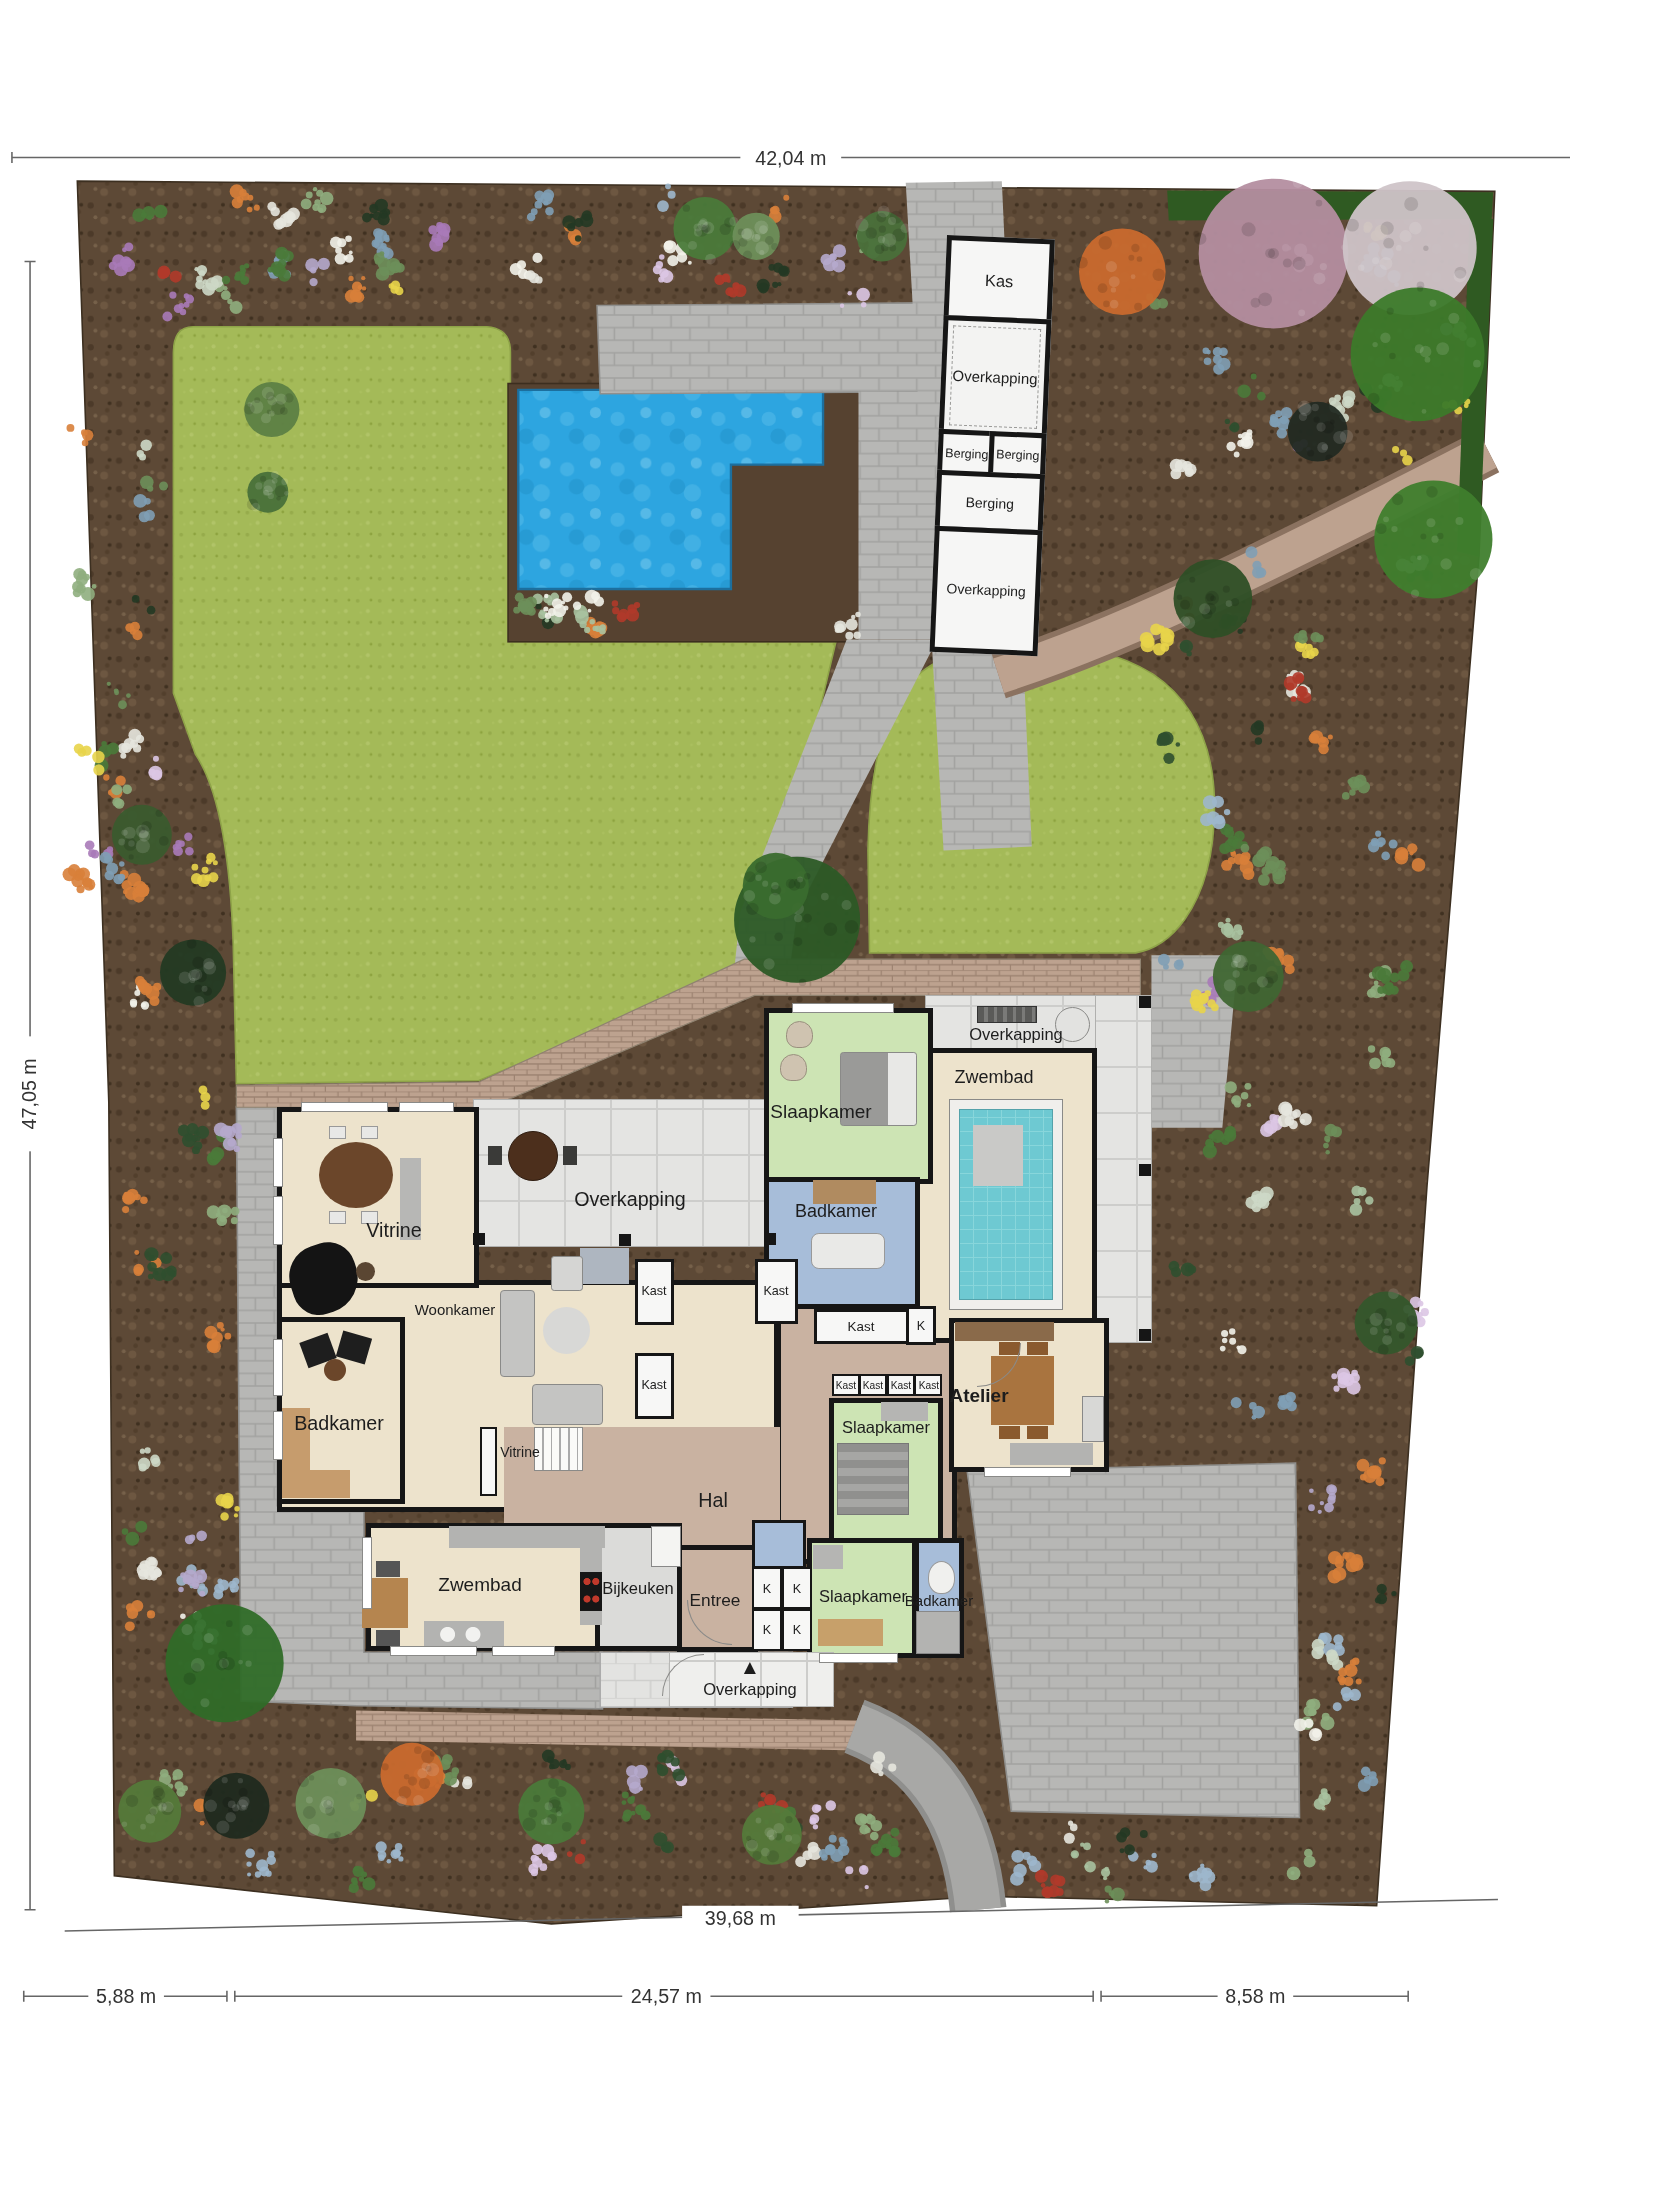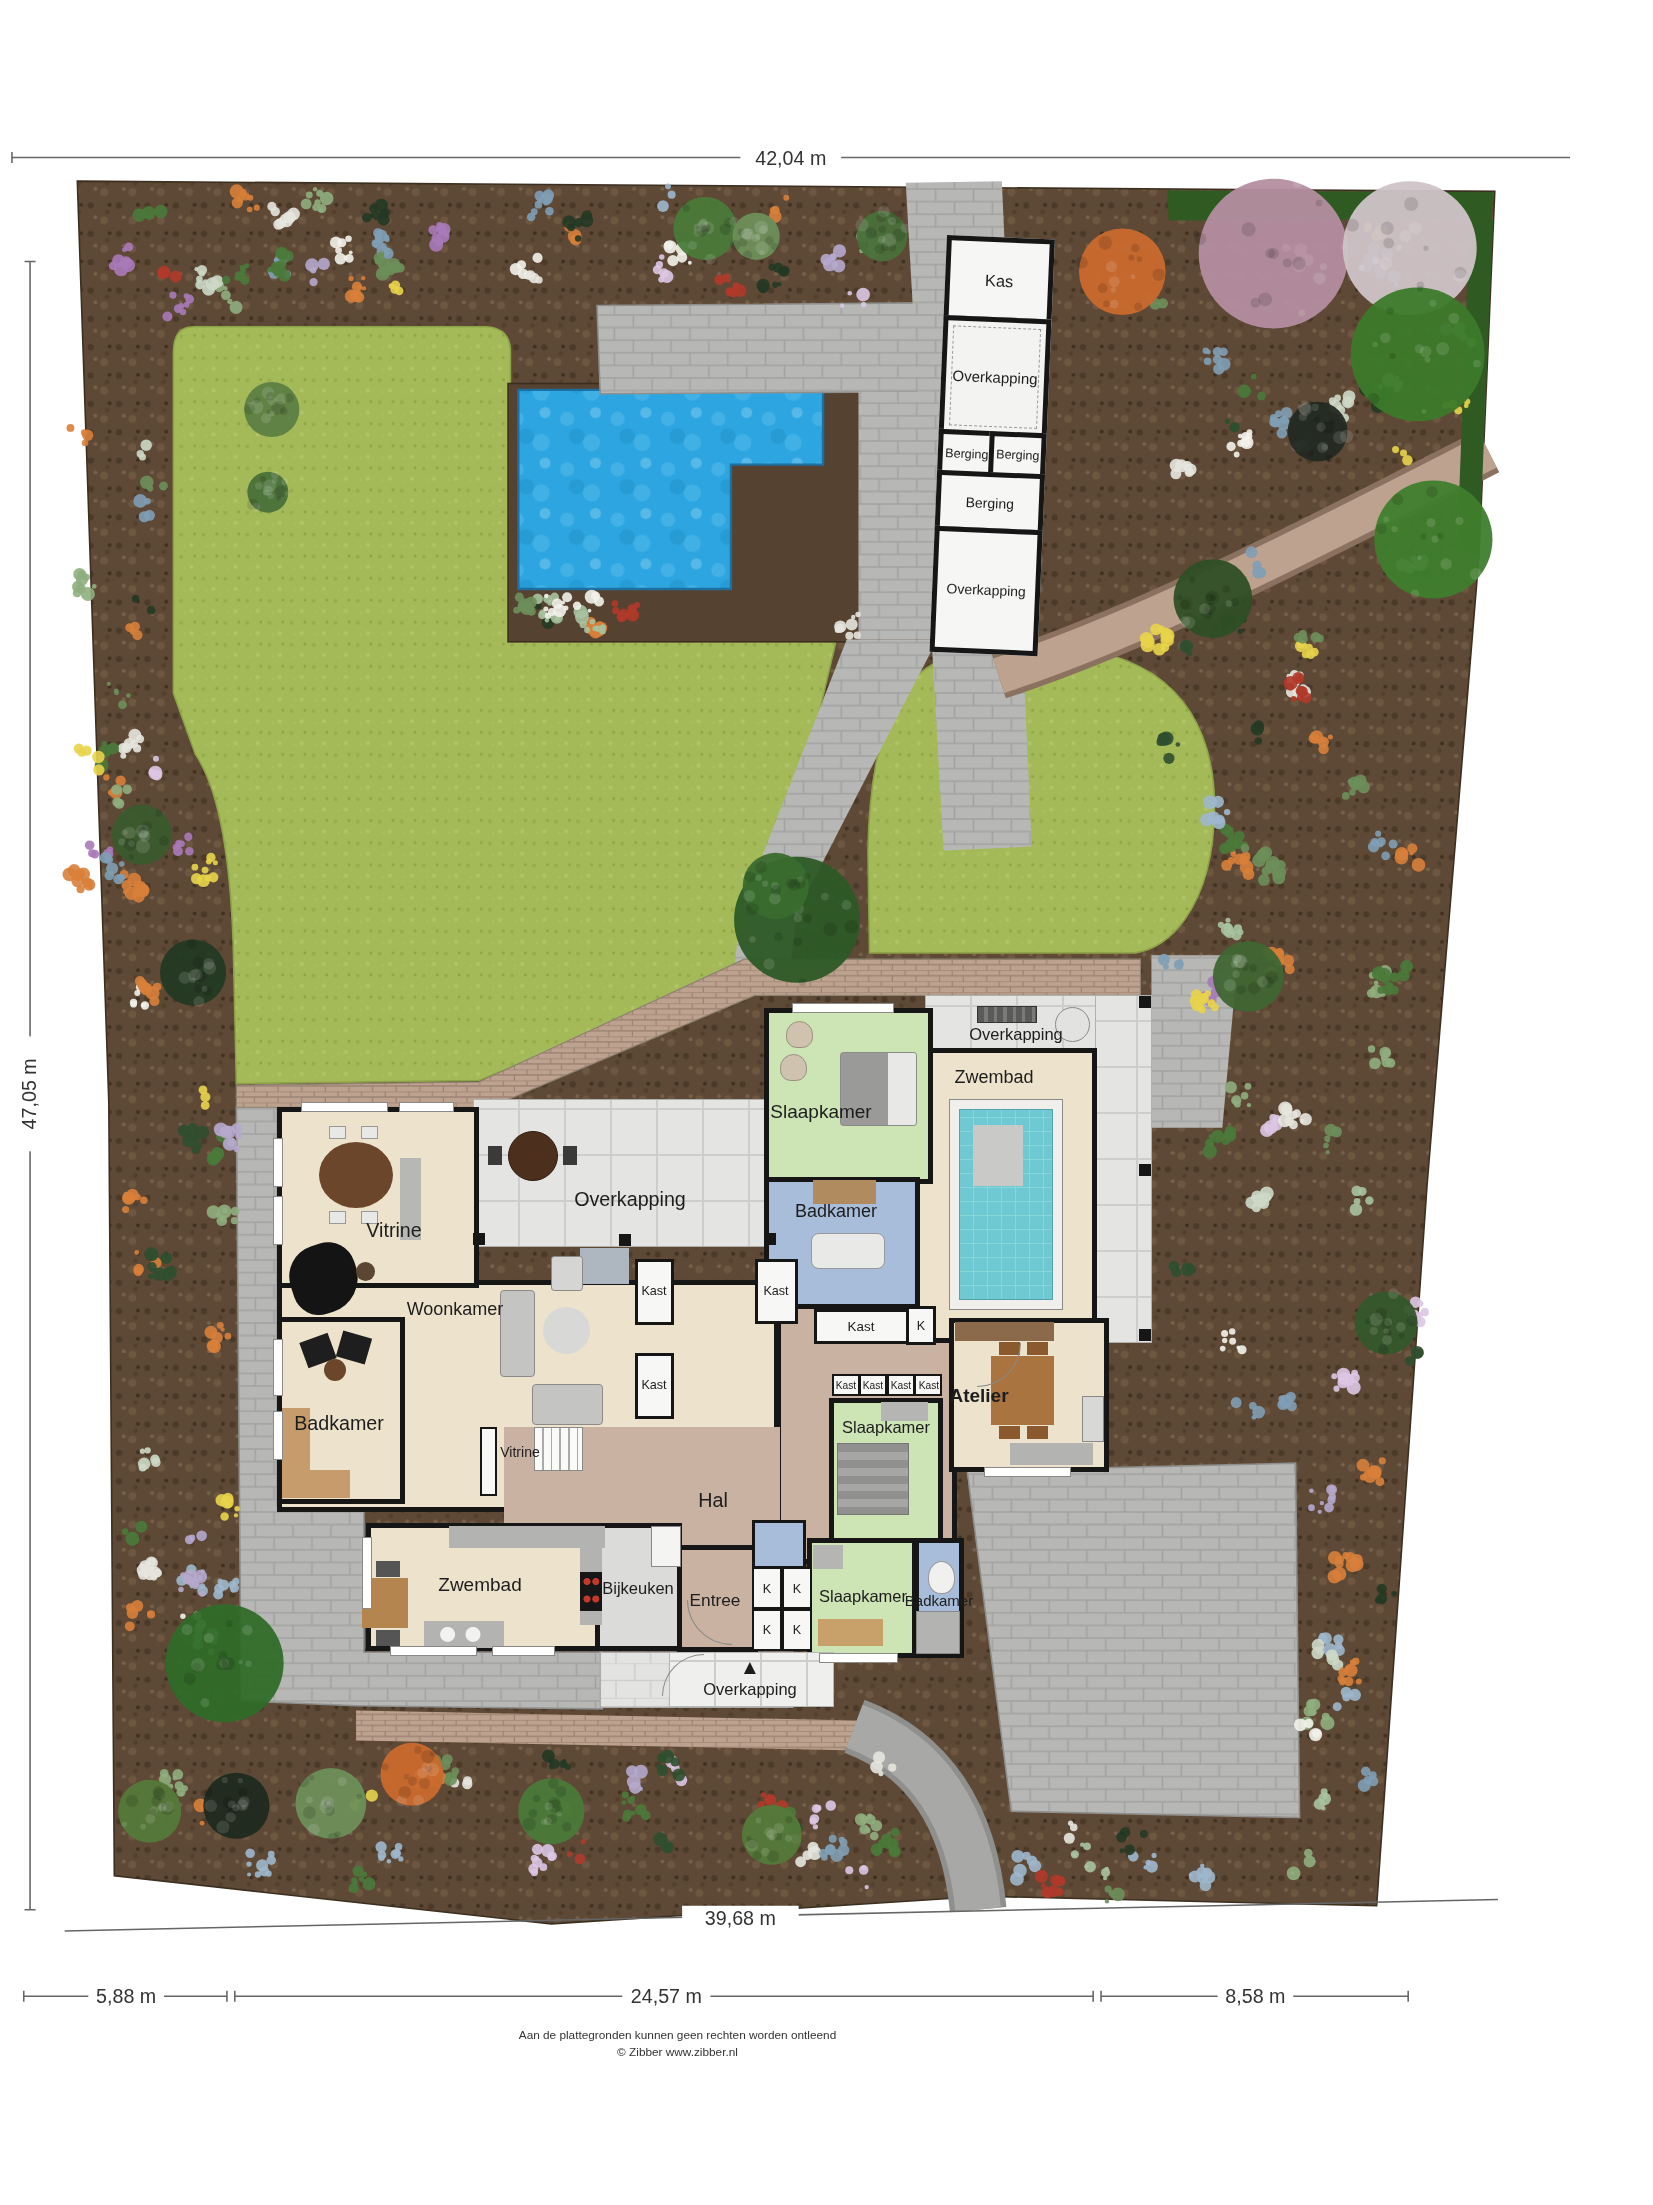--- a/index.html
+++ b/index.html
@@ -1938,21 +1938,21 @@
 <div class="win" style="left:792px;top:1003px;width:102px;height:9.5px;"></div>
 <div class="win" style="left:819px;top:1653px;width:79px;height:9.5px;"></div>
 <div class="win" style="left:984px;top:1467px;width:87px;height:9.5px;"></div>
 
 <div class="arc" style="left:687px;top:1600px;width:44px;height:44px;"></div>
 <div class="arc" style="left:662px;top:1654px;width:41px;height:41px;transform:scaleY(-1);"></div>
 <div class="arc" style="left:977px;top:1343px;width:43px;height:43px;transform:scaleX(-1);"></div>
 
 <div class="lb" style="left:394px;top:1230px;font-size:19.7px;">Vitrine</div>
 <div class="lb" style="left:630px;top:1199px;font-size:19.7px;">Overkapping</div>
-<div class="lb" style="left:455px;top:1309px;font-size:18px;">Woonkamer</div>
+<div class="lb" style="left:455px;top:1309px;font-size:15px;">Woonkamer</div>
 <div class="lb" style="left:339px;top:1423px;font-size:19.7px;">Badkamer</div>
 <div class="lb" style="left:520px;top:1452px;font-size:14px;">Vitrine</div>
 <div class="lb" style="left:713px;top:1500px;font-size:19.7px;">Hal</div>
 <div class="lb" style="left:654px;top:1291px;font-size:12.6px;">Kast</div>
 <div class="lb" style="left:654px;top:1385px;font-size:12.6px;">Kast</div>
 <div class="lb" style="left:776px;top:1291px;font-size:12.6px;">Kast</div>
 <div class="lb" style="left:821px;top:1112px;font-size:19px;">Slaapkamer</div>
 <div class="lb" style="left:836px;top:1211px;font-size:18px;">Badkamer</div>
 <div class="lb" style="left:994px;top:1077px;font-size:18px;">Zwembad</div>
 <div class="lb" style="left:1016px;top:1034px;font-size:16.5px;">Overkapping</div>
@@ -1969,19 +1969,15 @@
 <div class="lb" style="left:715px;top:1600px;font-size:17.3px;">Entree</div>
 <div class="lb" style="left:767px;top:1589px;font-size:12.6px;">K</div>
 <div class="lb" style="left:797px;top:1589px;font-size:12.6px;">K</div>
 <div class="lb" style="left:767px;top:1630px;font-size:12.6px;">K</div>
 <div class="lb" style="left:797px;top:1630px;font-size:12.6px;">K</div>
 <div class="lb" style="left:863px;top:1596px;font-size:16.5px;">Slaapkamer</div>
 <div class="lb" style="left:939px;top:1600px;font-size:15px;">Badkamer</div>
 <div class="lb" style="left:750px;top:1689px;font-size:16.5px;">Overkapping</div>
 <div class="lb" style="left:750px;top:1667px;font-size:20.5px;">▲</div>
 
-<div id="copyright">
-  <div>Aan de plattegronden kunnen geen rechten worden ontleend</div>
-  <div>© Zibber www.zibber.nl</div>
+
 </div>
 
-</div>
-
 
 </body></html>

